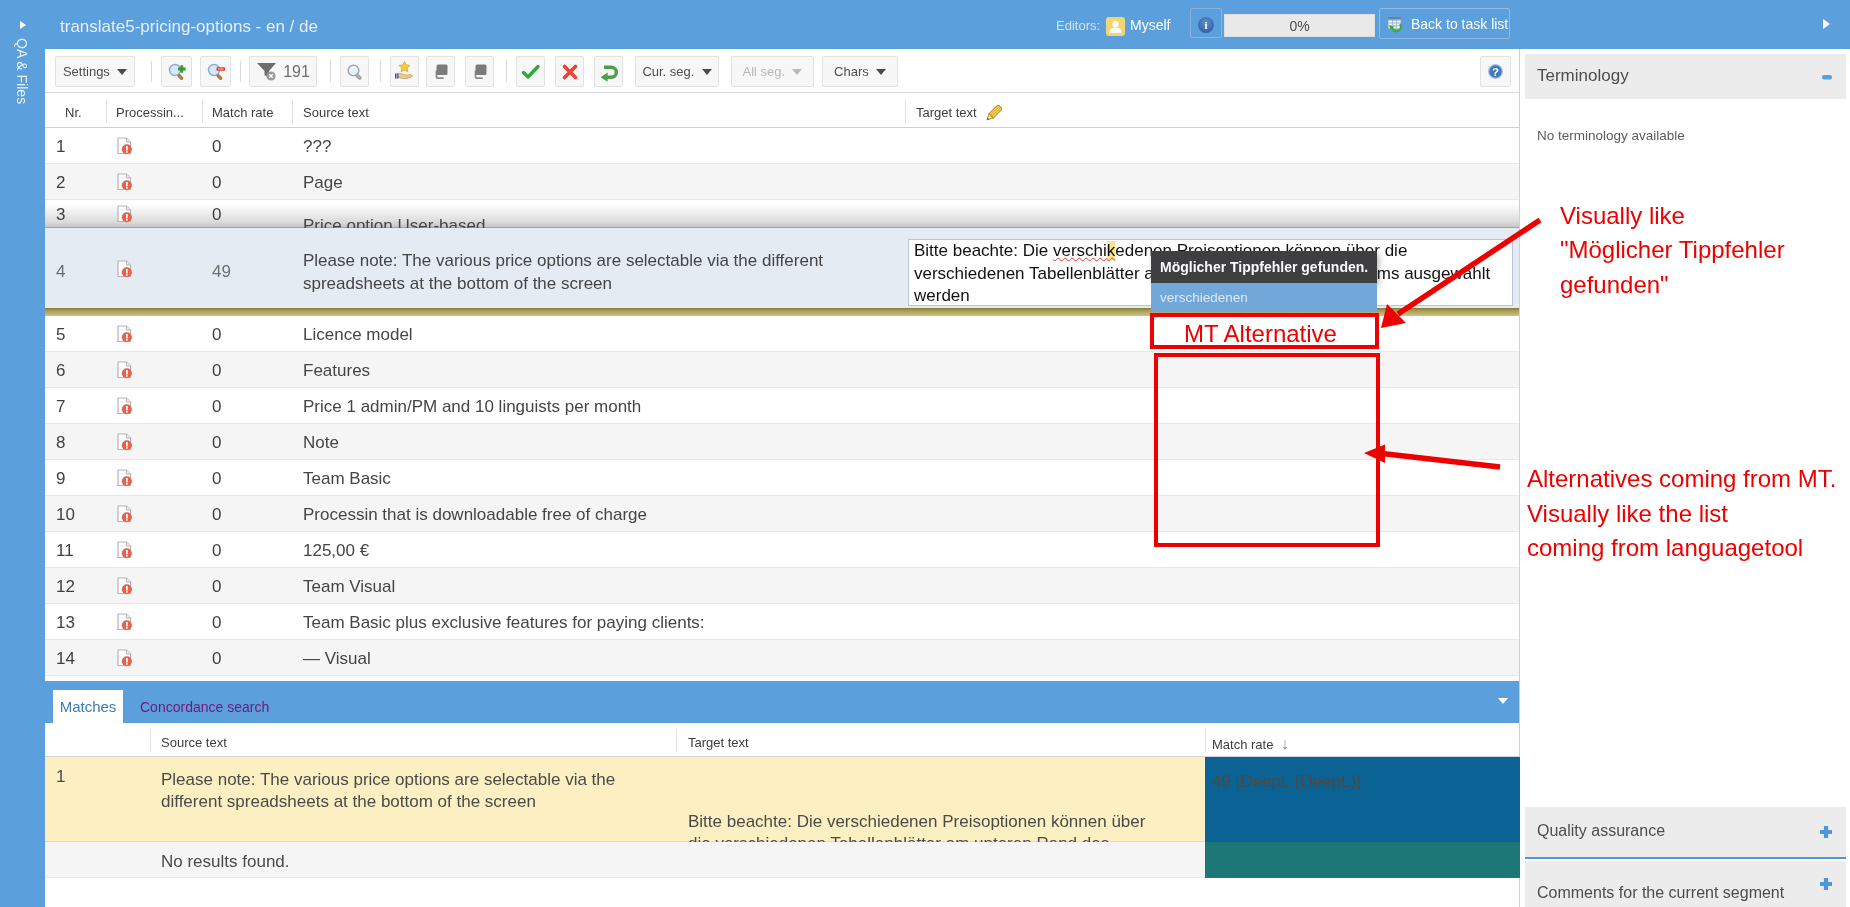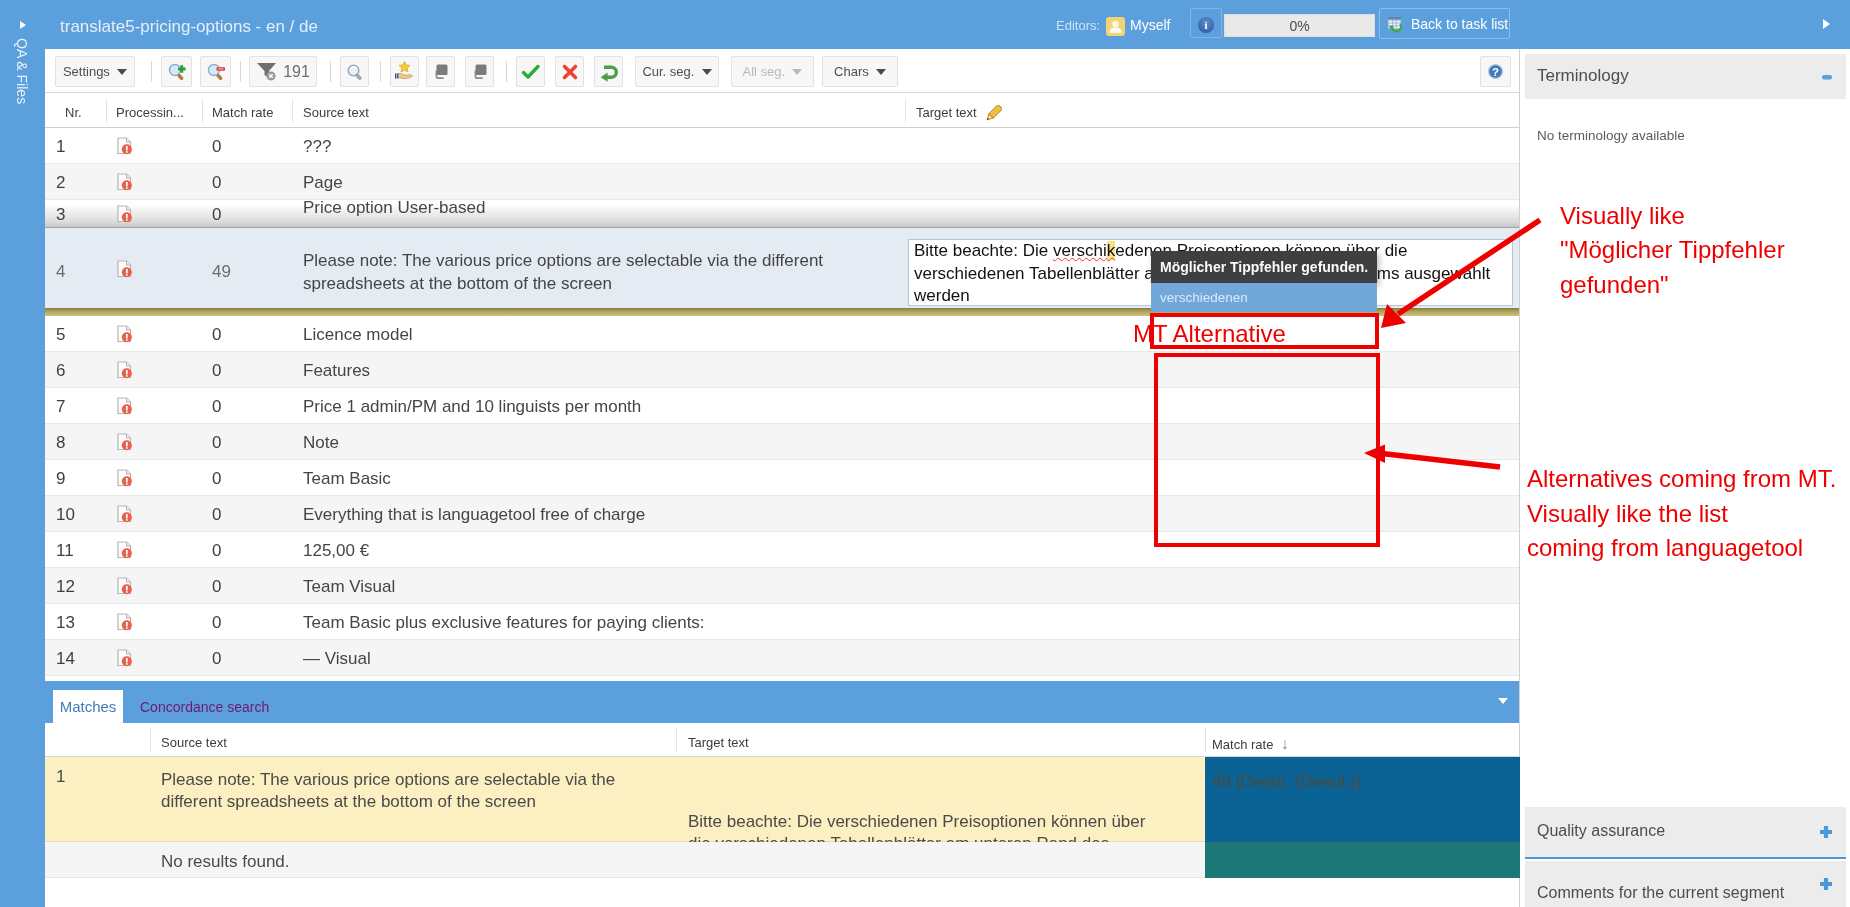--- a/index.html
+++ b/index.html
@@ -185,21 +185,21 @@
       <div class="row" style="top:199.5px;height:28.5px;background:linear-gradient(180deg,#ffffff 15%,#dcdcdc 80%,#c6c6c6);border-bottom:1px solid #a2a2a2;"></div>
       <div class="rownum" style="top:204.75px;">3</div>
       <svg class="docicon" style="top:204.75px;" width="15" height="18">
         <path d="M1 1 L9.5 1 L13.5 5 L13.5 16.5 L1 16.5 Z" fill="#fdfdfd" stroke="#b5b5b5" stroke-width="1.2"></path>
         <path d="M9.5 1 L9.5 5 L13.5 5" fill="#eee" stroke="#b5b5b5" stroke-width="1"></path>
         <circle cx="9.8" cy="12.2" r="5" fill="#e8604c"></circle>
         <rect x="9" y="9" width="1.7" height="4.4" fill="#fff"></rect>
         <rect x="9" y="14.2" width="1.7" height="1.5" fill="#fff"></rect>
       </svg>
       <div class="matchnum" style="top:204.75px;">0</div>
-      <div class="srctxt" style="top:198px;">Price option User-based</div>
+      <div class="srctxt" style="top:216px;">Price option User-based</div>
       <div class="row" style="top:316px;height:36px;"></div>
       <div class="rownum" style="top:325px;">5</div>
       <svg class="docicon" style="top:325px;" width="15" height="18">
         <path d="M1 1 L9.5 1 L13.5 5 L13.5 16.5 L1 16.5 Z" fill="#fdfdfd" stroke="#b5b5b5" stroke-width="1.2"></path>
         <path d="M9.5 1 L9.5 5 L13.5 5" fill="#eee" stroke="#b5b5b5" stroke-width="1"></path>
         <circle cx="9.8" cy="12.2" r="5" fill="#e8604c"></circle>
         <rect x="9" y="9" width="1.7" height="4.4" fill="#fff"></rect>
         <rect x="9" y="14.2" width="1.7" height="1.5" fill="#fff"></rect>
       </svg>
       <div class="matchnum" style="top:325px;">0</div>
@@ -251,21 +251,21 @@
       <div class="row" style="top:496px;height:36px;background:#f5f5f5;"></div>
       <div class="rownum" style="top:505px;">10</div>
       <svg class="docicon" style="top:505px;" width="15" height="18">
         <path d="M1 1 L9.5 1 L13.5 5 L13.5 16.5 L1 16.5 Z" fill="#fdfdfd" stroke="#b5b5b5" stroke-width="1.2"></path>
         <path d="M9.5 1 L9.5 5 L13.5 5" fill="#eee" stroke="#b5b5b5" stroke-width="1"></path>
         <circle cx="9.8" cy="12.2" r="5" fill="#e8604c"></circle>
         <rect x="9" y="9" width="1.7" height="4.4" fill="#fff"></rect>
         <rect x="9" y="14.2" width="1.7" height="1.5" fill="#fff"></rect>
       </svg>
       <div class="matchnum" style="top:505px;">0</div>
-      <div class="srctxt" style="top:505px;">Everything that is languagetool free of charge</div>
+      <div class="srctxt" style="top:505px;">Processin that is downloadable free of charge</div>
       <div class="row" style="top:532px;height:36px;"></div>
       <div class="rownum" style="top:541px;">11</div>
       <svg class="docicon" style="top:541px;" width="15" height="18">
         <path d="M1 1 L9.5 1 L13.5 5 L13.5 16.5 L1 16.5 Z" fill="#fdfdfd" stroke="#b5b5b5" stroke-width="1.2"></path>
         <path d="M9.5 1 L9.5 5 L13.5 5" fill="#eee" stroke="#b5b5b5" stroke-width="1"></path>
         <circle cx="9.8" cy="12.2" r="5" fill="#e8604c"></circle>
         <rect x="9" y="9" width="1.7" height="4.4" fill="#fff"></rect>
         <rect x="9" y="14.2" width="1.7" height="1.5" fill="#fff"></rect>
       </svg>
       <div class="matchnum" style="top:541px;">0</div>
@@ -364,21 +364,21 @@
       </svg>
   </div>
 
   <div class="abs" style="left:908px;top:239px;width:605px;height:67px;background:#fff;border:1px solid #b5c6d8;box-shadow:0 0 0 1px #e3ecf5;"></div>
   <div class="abs" style="left:914px;top:240px;width:596px;color:#111;font-size:17px;line-height:22.5px;">Bitte beachte: Die <span style="text-decoration:underline wavy #e33 1px;">verschi<span style="background:#f8e487;">k</span></span>edenen Preisoptionen können über die verschiedenen Tabellenblätter am unteren Rand des Bildschirms ausgewählt werden</div>
 
   <div class="abs" style="left:1151px;top:251px;width:226px;height:32px;background:#3f3f41;color:#fbfbfb;font-size:14px;font-weight:bold;display:flex;align-items:center;padding-left:9px;box-shadow:2px 3px 6px rgba(60,60,60,0.35);">Möglicher Tippfehler gefunden.</div>
   <div class="abs" style="left:1151px;top:283px;width:226px;height:29px;background:#72a7da;color:#dce9f5;font-size:13.5px;display:flex;align-items:center;padding-left:9px;">verschiedenen</div>
 
   <div class="abs" style="left:1150px;top:313px;width:229px;height:36px;background:#fff;border:4px solid #ee0000;"></div>
-  <div class="abs" style="left:1133px;top:320px;color:#ee0000;font-size:24px;">MT Alternative</div>
+  <div class="abs" style="left:1184px;top:320px;color:#ee0000;font-size:24px;">MT Alternative</div>
   <div class="abs" style="left:1154px;top:353px;width:226px;height:194px;border:4px solid #ee0000;"></div>
 
   <svg class="abs" style="left:0;top:0;pointer-events:none;" width="1850" height="907">
     <path d="M1540 220 L1398 314" stroke="#ee0000" stroke-width="5.5"></path>
     <polygon points="1381,328 1387,304 1406,323" fill="#ee0000"></polygon>
     <path d="M1500 467 L1382 453.5" stroke="#ee0000" stroke-width="5.5"></path>
     <polygon points="1364,453 1385,444.5 1385,463" fill="#ee0000"></polygon>
   </svg>
   <div class="abs" style="left:1560px;top:198.5px;color:#ee0000;font-size:24px;line-height:34.5px;">Visually like<br>"Möglicher Tippfehler<br>gefunden"</div>
   <div class="abs" style="left:1527px;top:462px;color:#ee0000;font-size:24px;line-height:34.5px;">Alternatives coming from MT.<br>Visually like the list<br>coming from languagetool</div>

